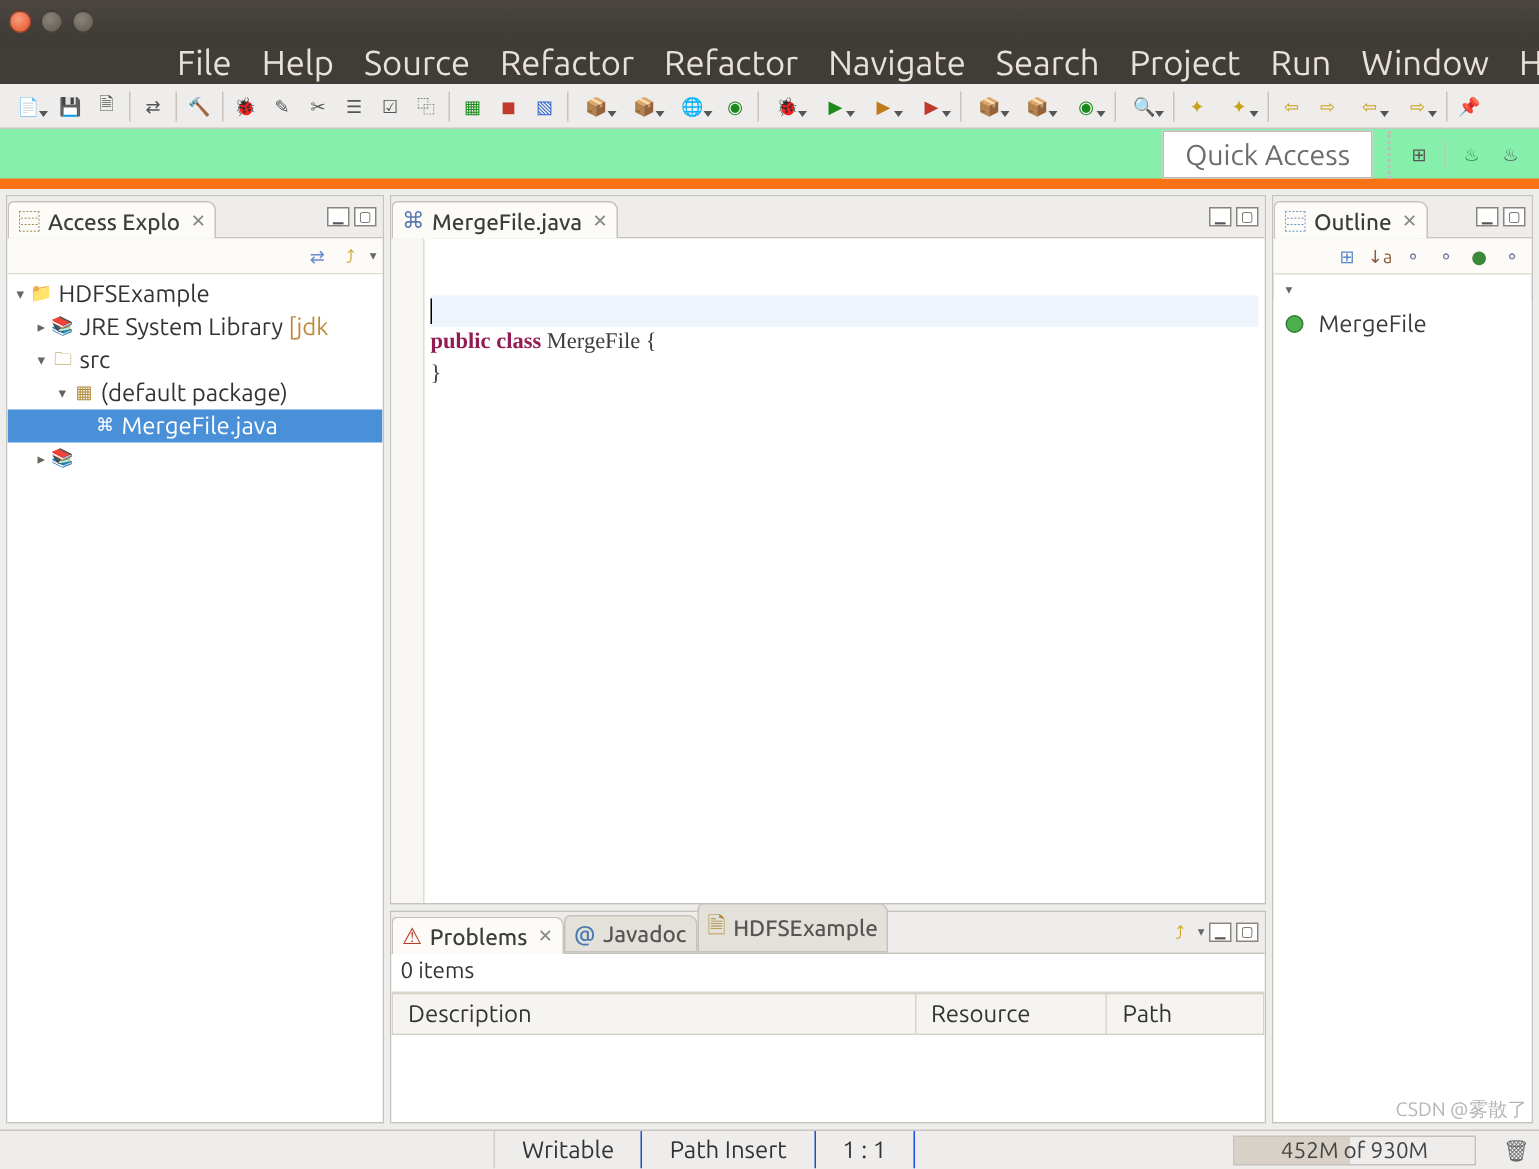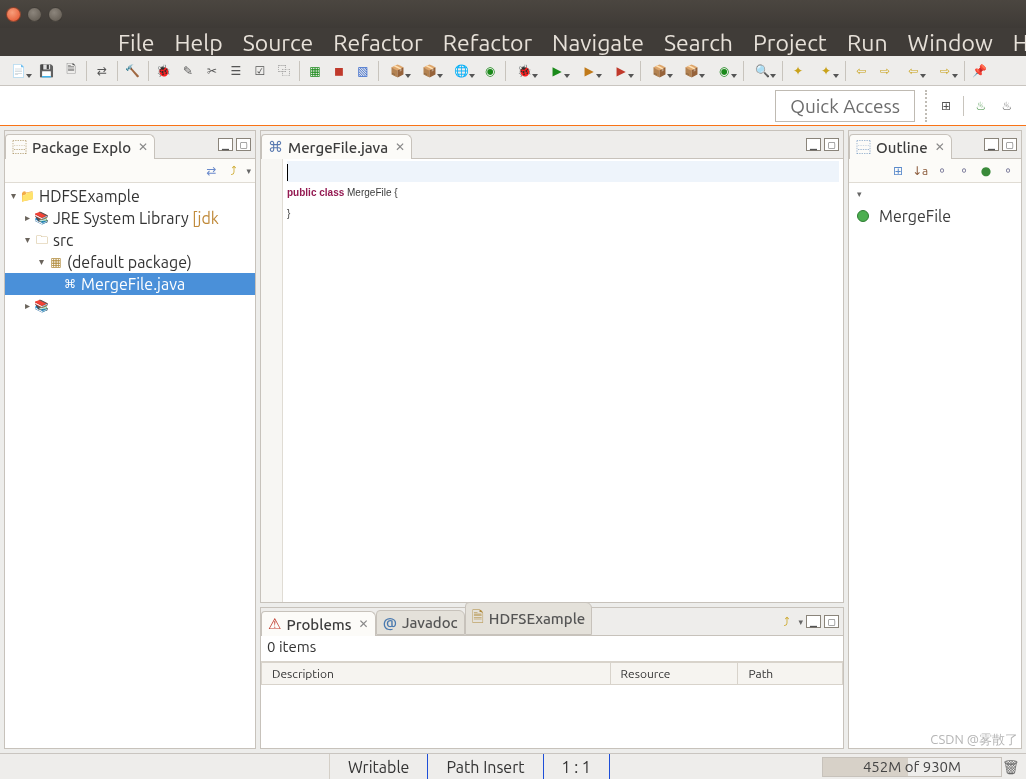--- a/index.html
+++ b/index.html
@@ -16,21 +16,21 @@
 .menubar .item { padding: 3px 10px; cursor: default; }
 
 
 .toolbar { height: 30px; background: #eeedeb; border-bottom: 1px solid #c9c5c0; display: flex; align-items: center; padding: 0 4px; gap: 2px; flex-wrap: nowrap; overflow: hidden; }
 .tb-btn { width: 22px; height: 22px; display: inline-flex; align-items: center; justify-content: center; font-size: 12px; color: #555; border: 1px solid transparent; position: relative; }
 .tb-sep { width: 1px; height: 20px; background: #c8c4bd; margin: 0 2px; }
 .tb-drop::after { content: ""; position: absolute; right: 1px; bottom: 3px; border-left: 3px solid transparent; border-right: 3px solid transparent; border-top: 4px solid #555; }
 .tb-wide { width: 30px; }
 
 
-.qarow { height: 40px; background: #ffffff; border-bottom: 1px solid #f97316; display: flex; align-items: center; justify-content: flex-end; padding: 0 8px; gap: 10px; }
+.qarow { height: 40px; background: #86efac; border-bottom: 7px solid #f97316; display: flex; align-items: center; justify-content: flex-end; padding: 0 8px; gap: 10px; }
 .qa-box { border: 1px solid #bfbab2; background: #fff; padding: 4px 14px; font-size: 19px; color: #6c6c6c; }
 .persp { display: flex; align-items: center; gap: 4px; border-left: 2px dotted #c0bcb5; padding-left: 8px; height: 32px; }
 
 
 .workspace { flex: 1; display: flex; padding: 4px; gap: 4px; min-height: 0; }
 .left-col { width: 252px; display: flex; flex-direction: column; gap: 4px; min-height: 0; }
 .mid-col { flex: 1; display: flex; flex-direction: column; gap: 4px; min-height: 0; }
 .right-col { width: 174px; display: flex; flex-direction: column; gap: 4px; min-height: 0; }
 
 .view { background: #fff; border: 1px solid #c7c2bb; display: flex; flex-direction: column; min-height: 0; }
@@ -56,43 +56,43 @@
 .tree-row.sel { background: #4a90d9; color: #fff; }
 .tw { width: 13px; text-align: center; color: #6a645c; font-size: 10px; cursor: default; }
 .ticon { width: 16px; height: 16px; display: inline-flex; align-items: center; justify-content: center; margin-right: 3px; font-size: 12px; }
 .ind0 { padding-left: 2px; } .ind1 { padding-left: 16px; } .ind2 { padding-left: 30px; } .ind3 { padding-left: 44px; }
 .lib-suffix { color: #c08a3a; }
 
 
 .editor { flex: 1; }
 .editor .view-body { display: flex; }
 .gutter { width: 22px; background: #f7f6f3; border-right: 1px solid #e0dcd4; }
-.code { flex: 1; padding: 2px 4px; font-family: Liberation Sans, sans-serif; font-size: 10px; line-height: 21px; white-space: pre; }
+.code { flex: 1; padding: 2px 4px; font-family: Liberation Serif, serif; font-size: 15px; line-height: 21px; white-space: pre; margin-top: 36px; }
 .cur-line { background: #eef4fb; position: relative; }
 .caret { display: inline-block; width: 1px; height: 17px; background: #000; vertical-align: middle; }
 .kw { color: #941a52; font-weight: bold; }
 
 
 .outline-body { padding: 6px 8px; font-size: 16px; }
 .out-row { display: flex; align-items: center; gap: 10px; }
 .out-dot { width: 12px; height: 12px; border-radius: 50%; background: #4caf50; border: 1px solid #2e7d32; }
 
 
 .problems { flex: 0 0 142px; }
 .pcount { padding: 2px 6px; font-size: 15px; color: #333; }
 .ptable { width: 100%; border-collapse: collapse; }
-.ptable th { text-align: left; font-weight: normal; font-size: 12px; padding: 4px 10px; border: 1px solid #d8d3cb; background: #f6f4f0; color: #333; }
+.ptable th { text-align: left; font-weight: normal; font-size: 16px; padding: 4px 10px; border: 1px solid #d8d3cb; background: #f6f4f0; color: #333; }
 .ptable-wrap { border-top: 1px solid #d8d3cb; margin-top: 4px; }
 
 
 .statusbar { height: 26px; background: #eeedeb; border-top: 1px solid #c9c5c0; display: flex; align-items: center; font-size: 16px; color: #333; }
 .st-cell { padding: 0 18px; border-right: 1px solid #1d4ed8; height: 100%; display: flex; align-items: center; }
 .st-cell.first { width: 330px; border-right: 1px solid #d4cfc7; }
 .heap { margin-left: auto; display: flex; align-items: center; height: 100%; }
-.heap-bar { width: 180px; height: 20px; background: linear-gradient(to right,#d7d1c8 0%,#d7d1c8 48%,#eeedeb 48%); border: 1px solid #c7c2bb; display: flex; align-items: center; justify-content: center; font-size: 15px; color: #444; margin-right: 0; }
+.heap-bar { width: 162px; height: 20px; background: linear-gradient(to right,#d7d1c8 0%,#d7d1c8 48%,#eeedeb 48%); border: 1px solid #c7c2bb; display: flex; align-items: center; justify-content: center; font-size: 15px; color: #444; margin-right: 18px; }
 .trash { width: 18px; font-size: 14px; color: #666; margin-right: 6px; }
 
 .watermark { position: absolute; right: 8px; bottom: 30px; font-size: 13px; color: rgba(120,120,120,.55); }
 </style>
 </head>
 <body>
 
 <div class="titlebar">
   <span class="win-btn win-close"></span>
   <span class="win-btn win-min"></span>
@@ -170,21 +170,21 @@
   </div>
 </div>
 
 <div class="workspace">
 
   <div class="left-col">
     <div class="view" style="flex:1">
       <div class="view-tabs">
         <div class="tab">
           <span style="color:#8a6a2a">⿳</span>
-          <span>Package Explo</span>
+          <span>Access Explo</span>
           <span class="x">✕</span>
         </div>
         <div class="spacer"></div>
         <div class="view-ctrl">
           <span class="vc min">▁</span>
           <span class="vc max">▢</span>
         </div>
       </div>
       <div class="view-toolbar">
         <span class="vt-btn" style="color:#6a8acb">⇄</span>

